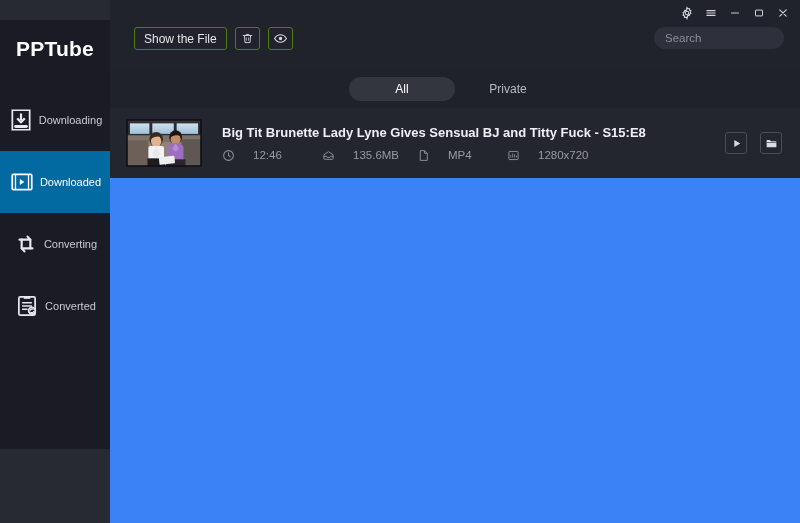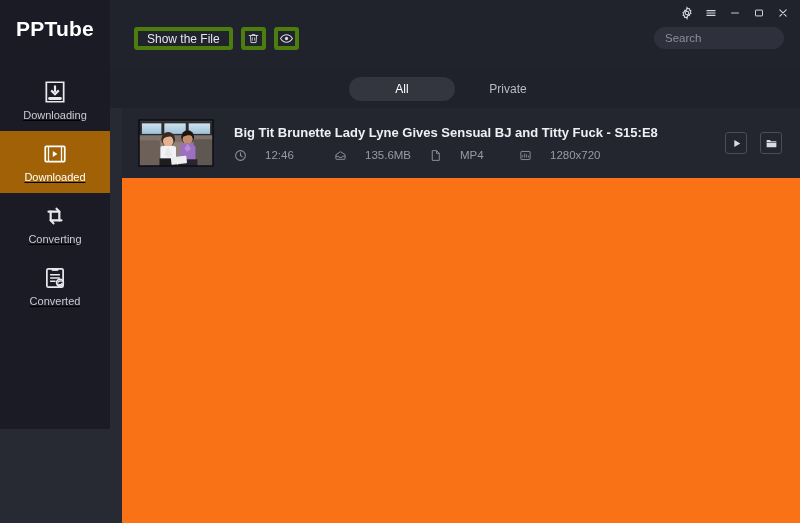--- a/index.html
+++ b/index.html
@@ -21,51 +21,51 @@
     background: #282a33;
   }
 
   
   .sidebar {
     width: 110px;
     height: 429px;
     background: #1a1b25;
     flex: 0 0 110px;
     position: relative;
+    margin-top: 20px;
   }
 
   .brand {
     height: 58px;
     display: flex;
     align-items: center;
     justify-content: center;
     color: #ffffff;
     font-size: 21px;
     font-weight: bold;
     letter-spacing: 0.2px;
   }
 
   .nav {
     margin-top: 11px;
   }
 
   .nav-item {
     height: 62px;
     display: flex;
-    flex-direction: column;
+    flex-direction: row;
     align-items: center;
     justify-content: center;
     gap: 5px;
     cursor: pointer;
     user-select: none;
-    text-decoration: underline;
   }
 
   .nav-item.active {
-    background: #a16207;
+    background: #0369a1;
   }
 
   .nav-icon {
     width: 26px;
     height: 26px;
     display: block;
     color: #e8e9ee;
   }
   .nav-item.active .nav-icon { color: #ffffff; }
 
@@ -117,21 +117,21 @@
     position: absolute;
     left: 24px;
     top: 27px;
     display: flex;
     align-items: center;
     gap: 8px;
   }
 
   .tb-btn {
     height: 23px;
-    border: 4px solid #4d7c0f;
+    border: 1px solid #4d7c0f;
     border-radius: 3px;
     background: transparent;
     color: #e6e7ec;
     font-size: 12px;
     font-family: inherit;
     display: flex;
     align-items: center;
     justify-content: center;
     cursor: pointer;
   }
@@ -181,22 +181,21 @@
   }
   .tab.active {
     background: #33363f;
     color: #ffffff;
   }
 
   
   .list {
     flex: 1 1 auto;
     overflow: hidden;
-    background: #f97316;
-    margin-left: 12px;
+    background: #3b82f6;
   }
 
   .row {
     height: 70px;
     background: #23252f;
     display: flex;
     align-items: center;
     padding: 0 16px 0 16px;
     position: relative;
   }

